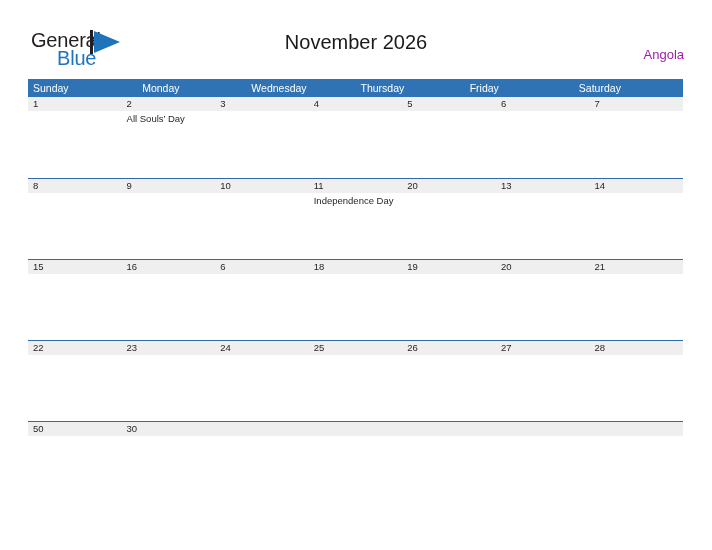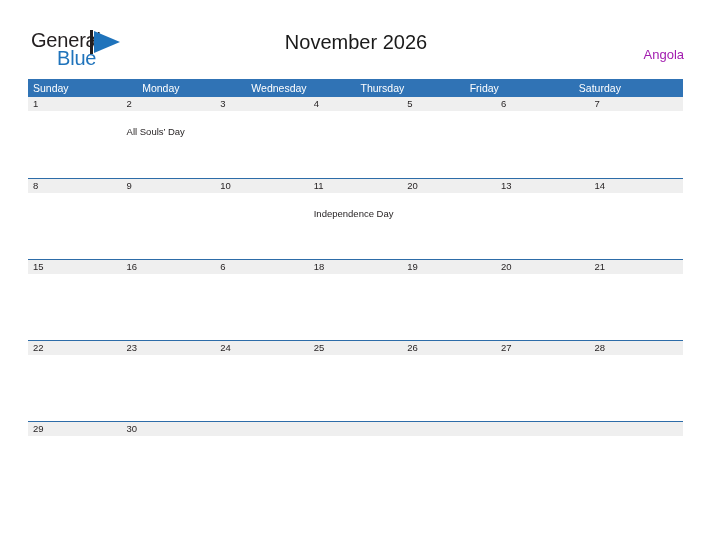--- a/index.html
+++ b/index.html
@@ -142,21 +142,21 @@
     z-index: 2;
     display: block;
     font-size: 9.5px;
     line-height: 14px;
     color: #231f20;
   }
 
   .events {
     position: relative;
     z-index: 2;
-    margin-top: 15px;
+    margin-top: 2px;
   }
   .event {
     font-size: 9.5px;
     line-height: 12px;
     color: #231f20;
     white-space: nowrap;
   }
 </style>
 </head>
 <body>
@@ -297,21 +297,21 @@
             </div>
             <div class="cell">
               <span class="daynum">28</span>
             </div>
           </div>
         </div>
         <div class="week last">
           <div class="week-band"></div>
           <div class="week-cells">
             <div class="cell">
-              <span class="daynum">29</span>
+              <span class="daynum">50</span>
             </div>
             <div class="cell">
               <span class="daynum">30</span>
             </div>
             <div class="cell empty">
               <span class="daynum"></span>
             </div>
             <div class="cell empty">
               <span class="daynum"></span>
             </div>

